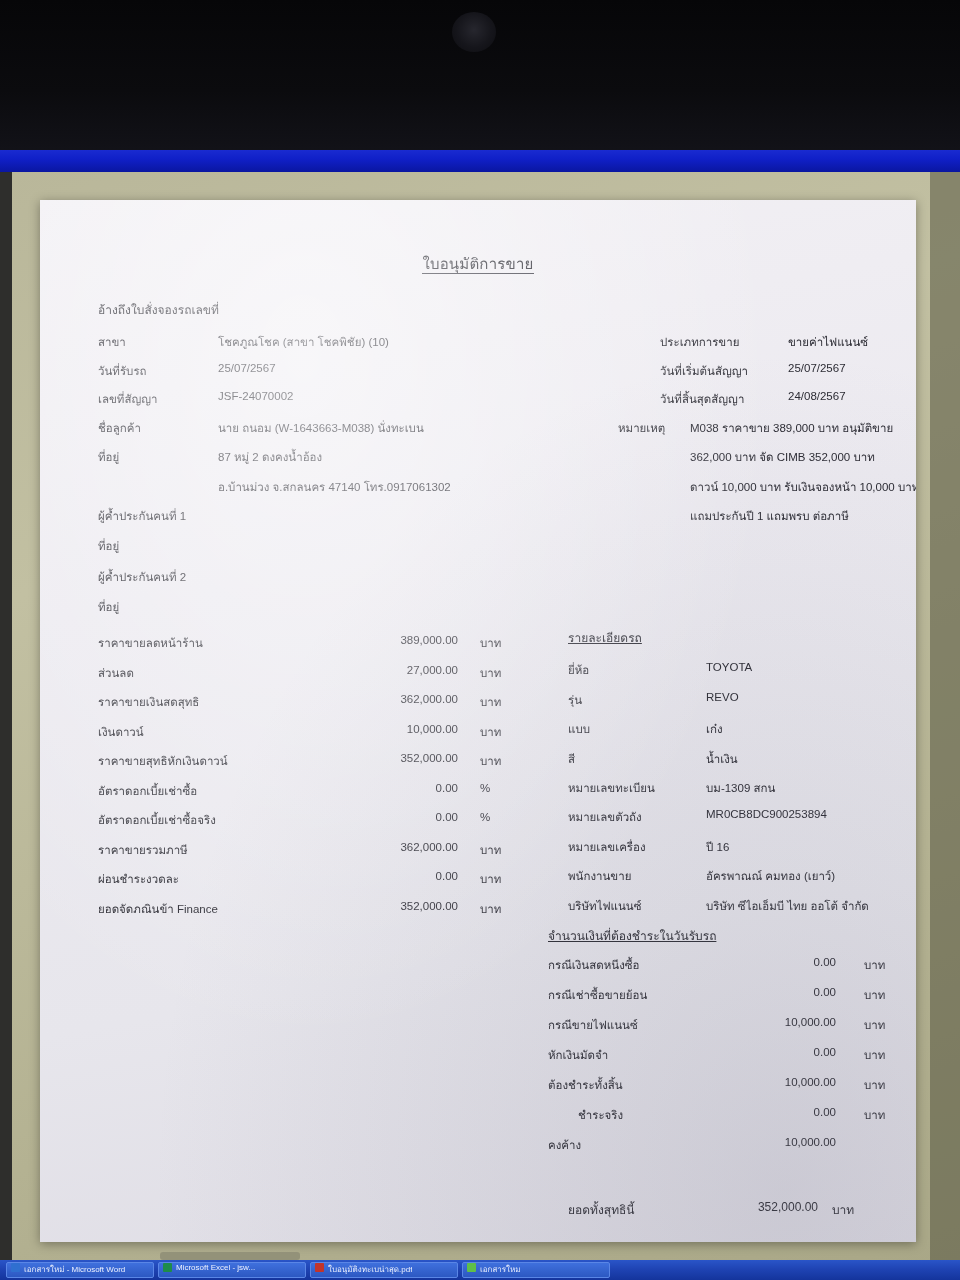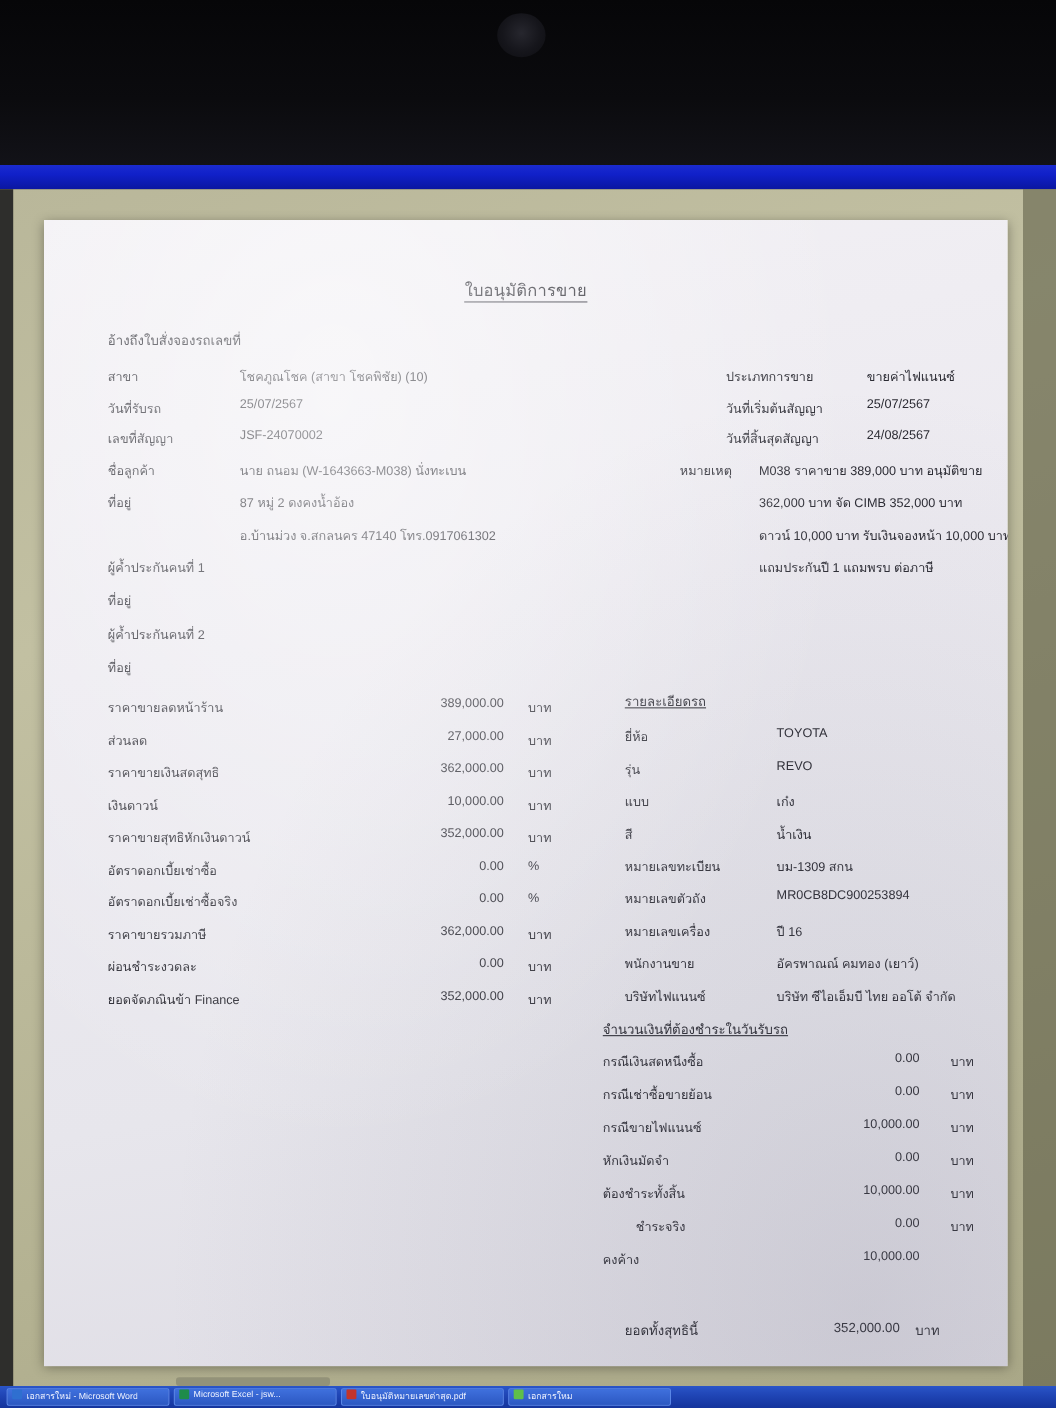--- a/index.html
+++ b/index.html
@@ -361,21 +361,21 @@
     <div class="tb-item">
       <span class="tb-ico ico-word"></span>
       <span class="tb-label">เอกสารใหม่ - Microsoft Word</span>
     </div>
     <div class="tb-item">
       <span class="tb-ico ico-excel"></span>
       <span class="tb-label">Microsoft Excel - jsw...</span>
     </div>
     <div class="tb-item">
       <span class="tb-ico ico-pdf"></span>
-      <span class="tb-label">ใบอนุมัติหมายเลขต่าสุด.pdf</span>
+      <span class="tb-label">ใบอนุมัติงทะเบน่าสุด.pdf</span>
     </div>
     <div class="tb-item">
       <span class="tb-ico ico-app"></span>
       <span class="tb-label">เอกสารใหม</span>
     </div>
   </div>
 
 </div>
 
 </body></html>

